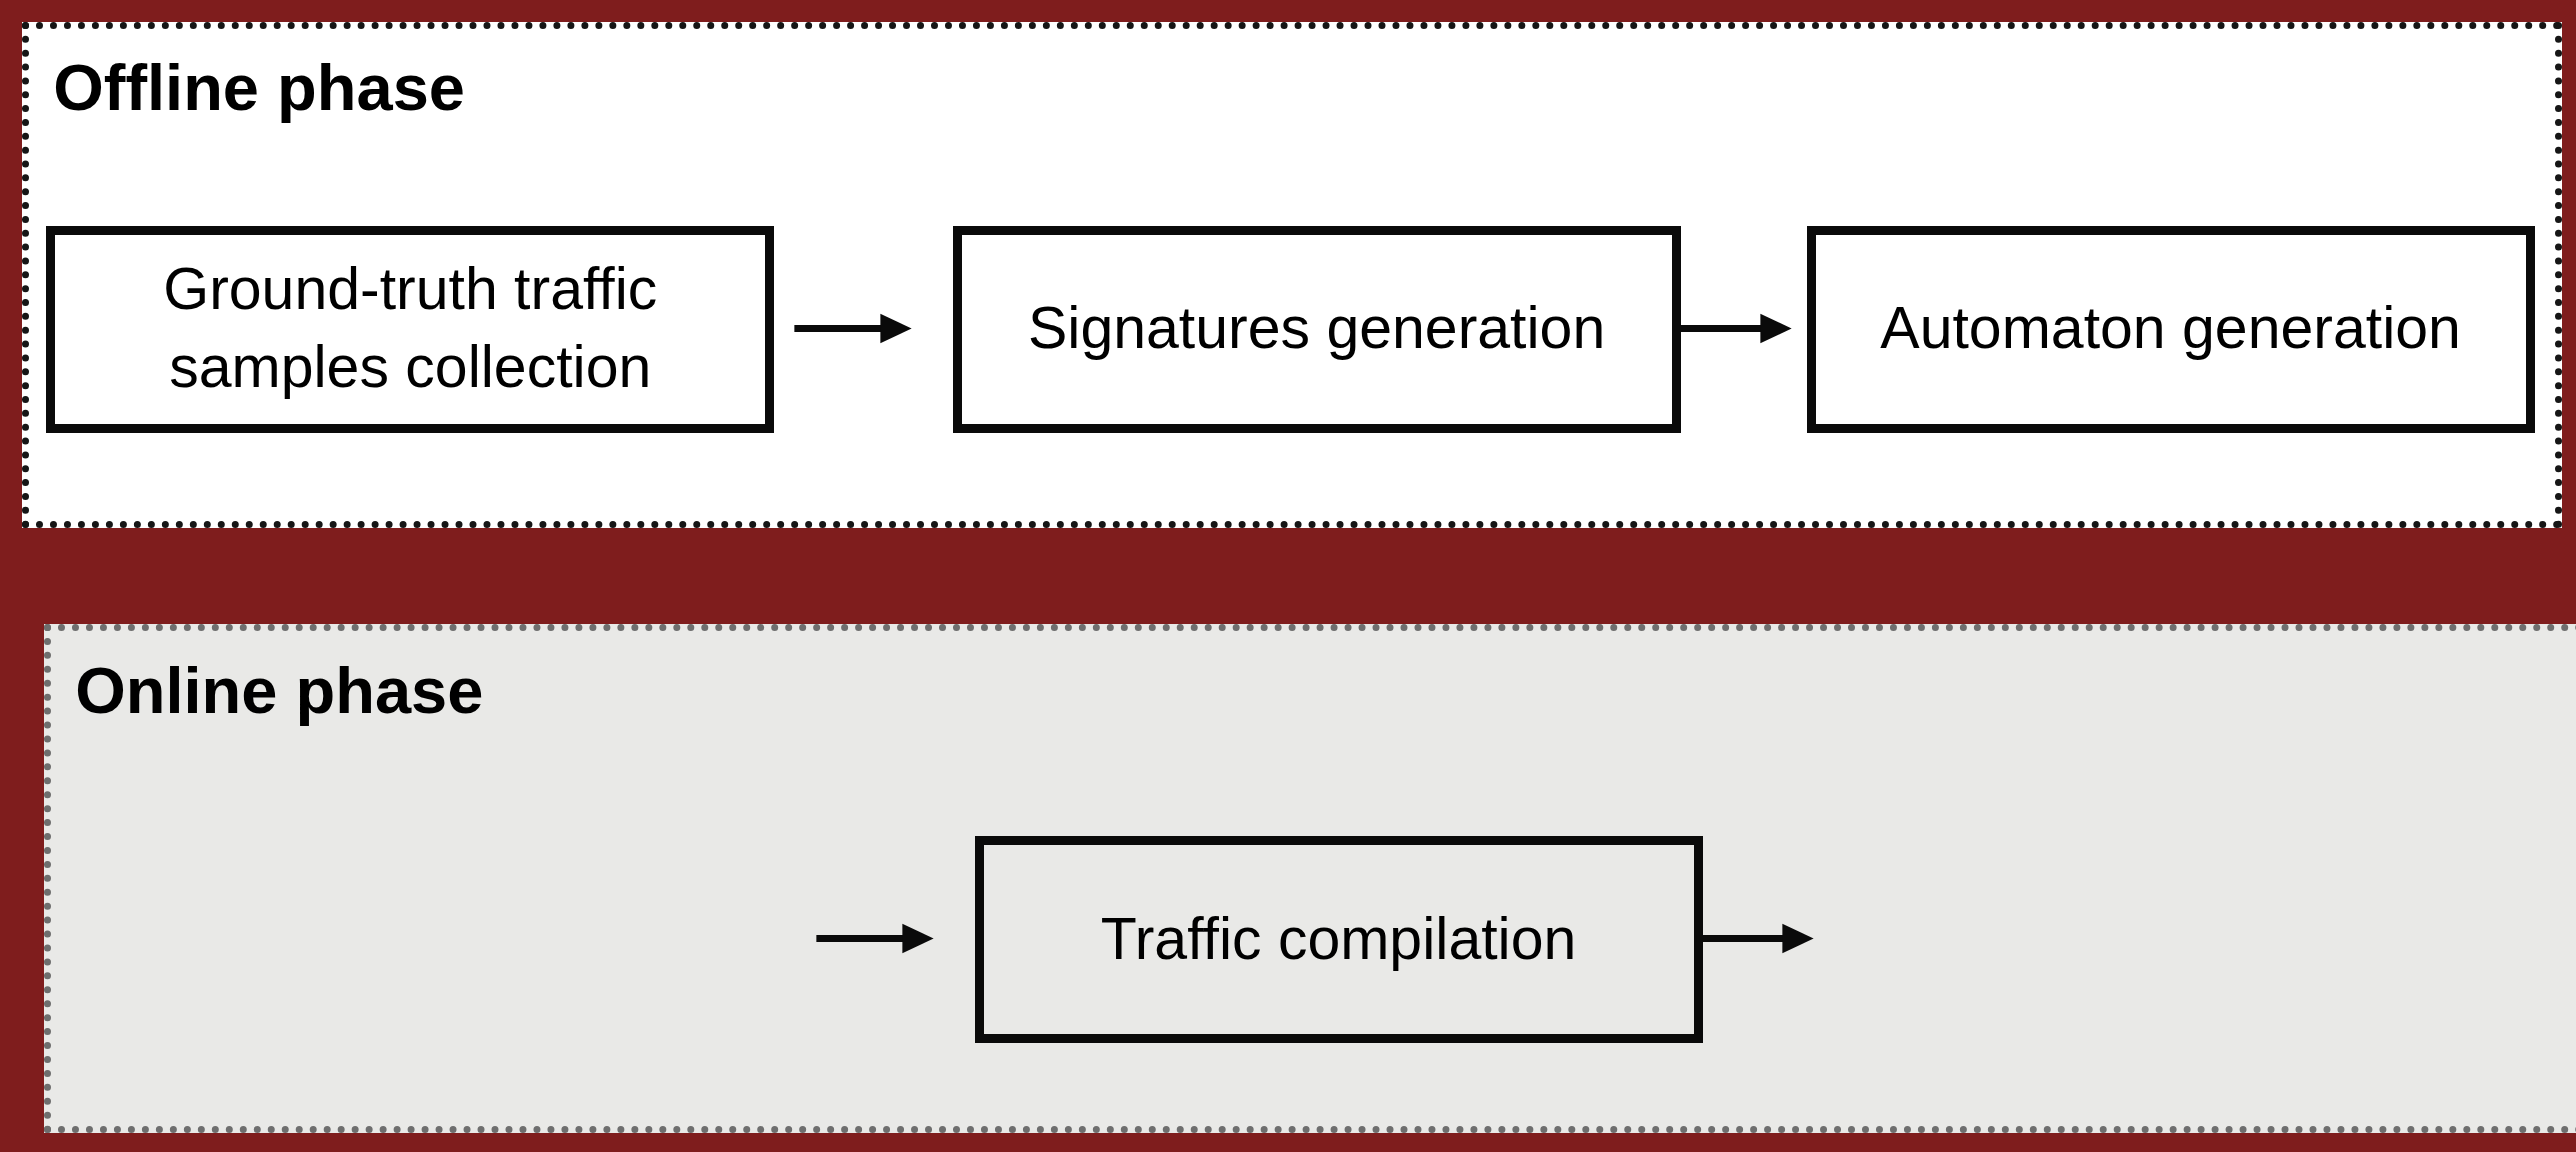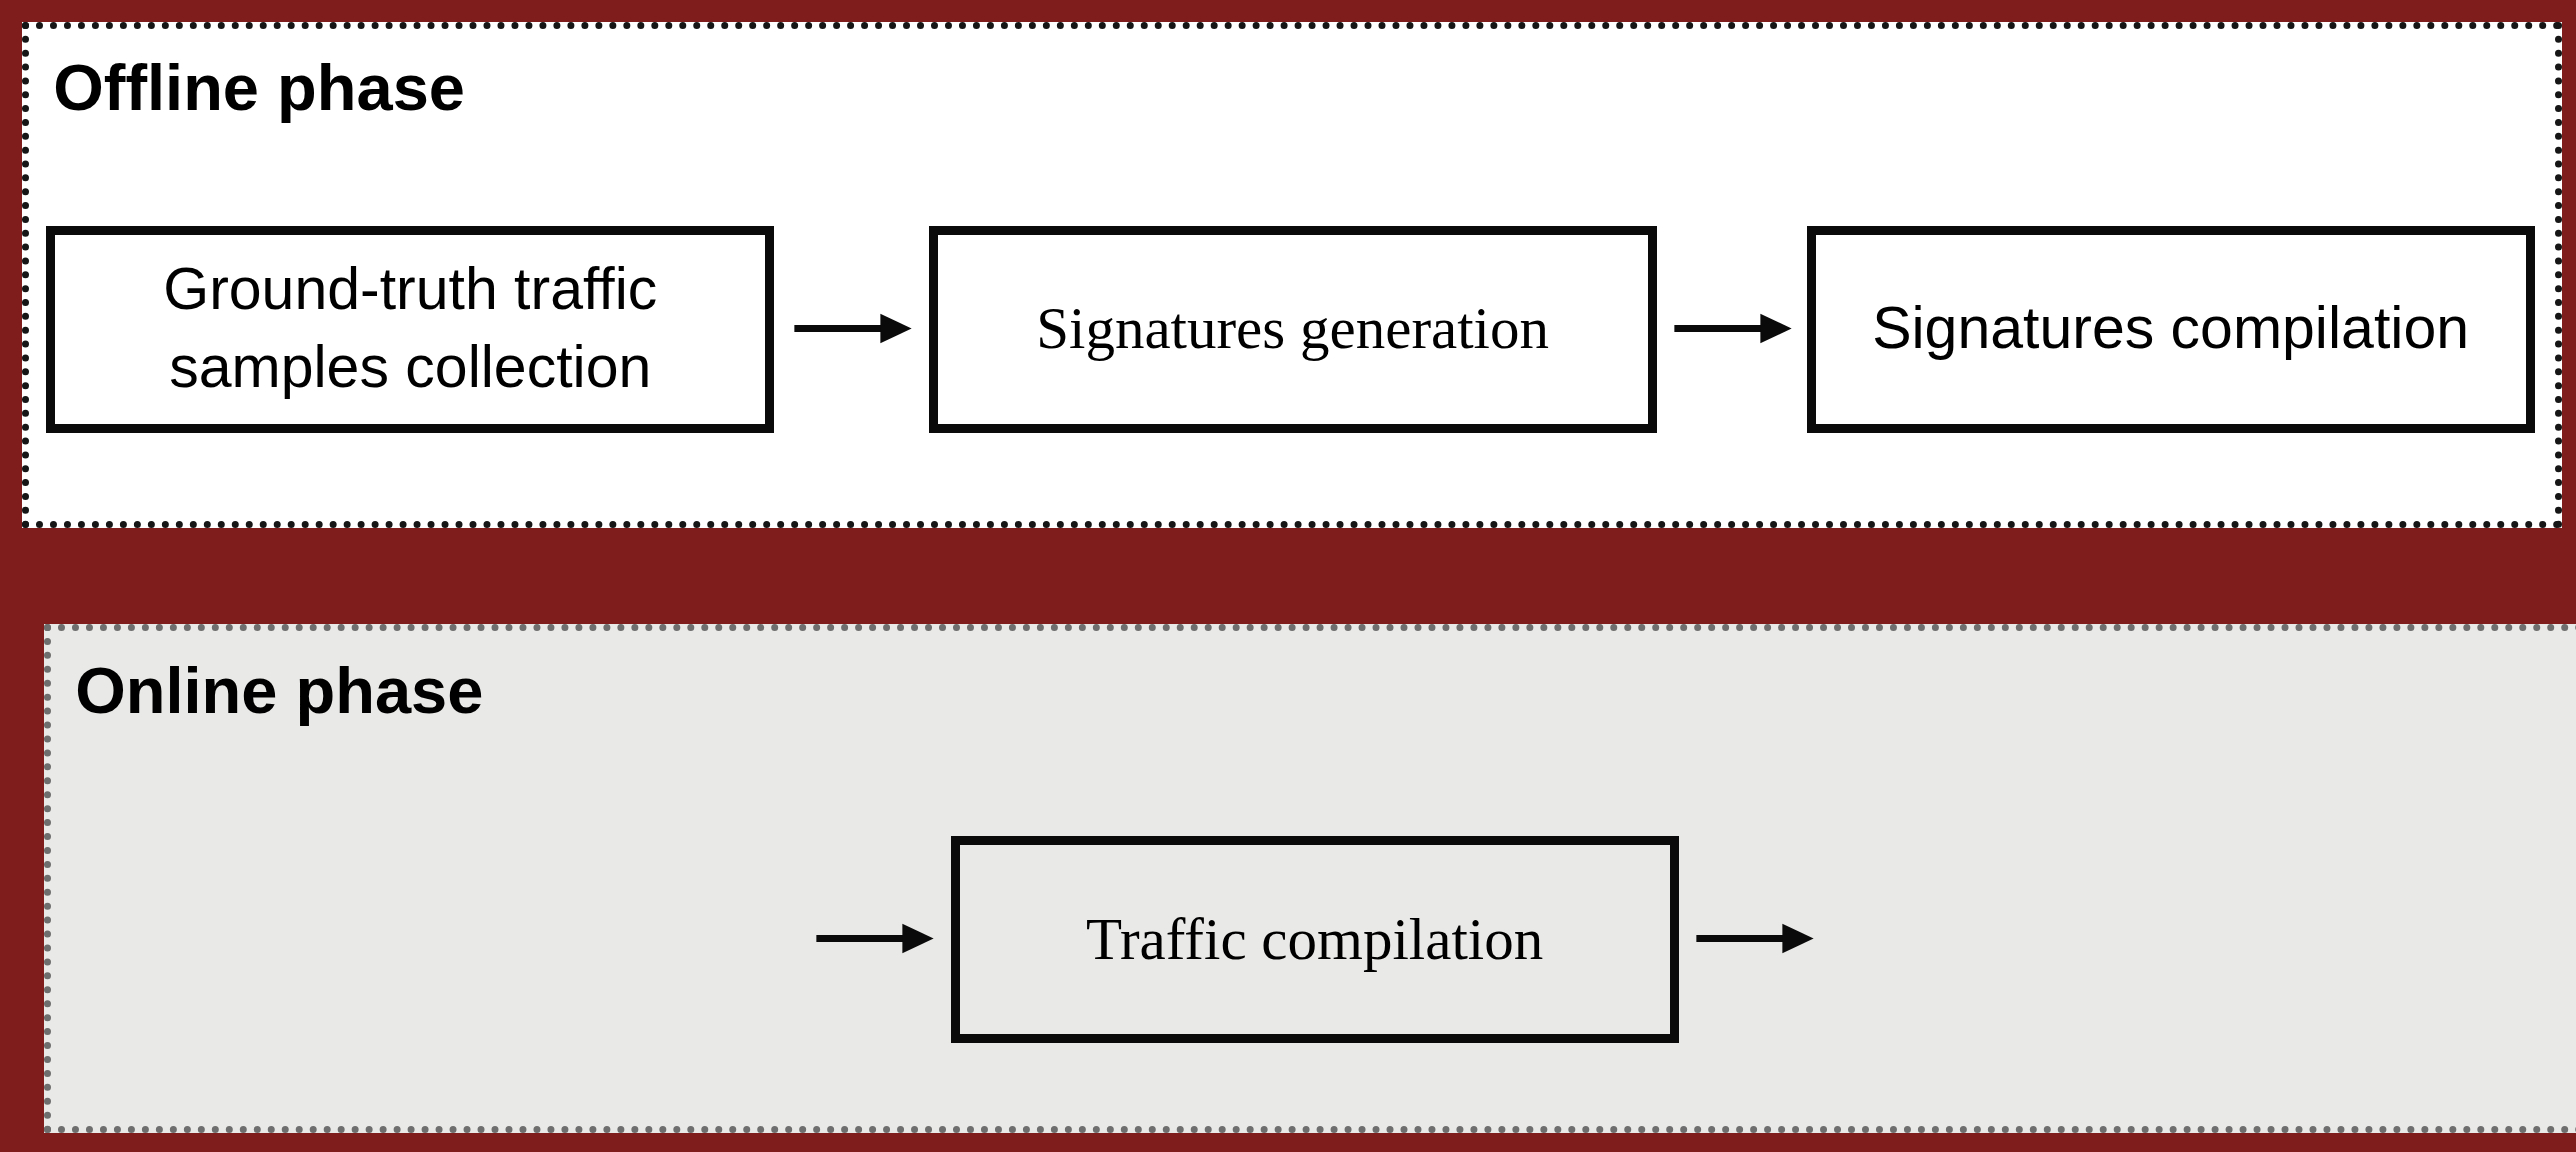--- a/index.html
+++ b/index.html
@@ -43,21 +43,21 @@
     box-sizing:border-box;
     border:9.8px solid var(--box-border);
     display:flex;
     align-items:center;
     justify-content:center;
     text-align:center;
   }
   .offline .step-box{top:197px;background:var(--offline-bg);}
   .online  .step-box{top:205px;background:var(--online-bg);}
   .step-box.pos-0{left:17.7px;}
-  .step-box.pos-1{left:900px;font-family:Liberation Serif, serif;}
+  .step-box.pos-1{left:924px;}
   .step-box.pos-2{left:1778px;}
   .step-label{
     font-size:59px;
     line-height:1.32;
     white-space:pre-line;
     color:var(--text);
     padding:0 9.8px;
   }
   .flow-arrow{
     position:absolute;
@@ -94,21 +94,21 @@
     </div>
 
     <div class="flow-arrow gap-1">
       <svg viewBox="0 0 120 44" xmlns="http://www.w3.org/2000/svg" aria-hidden="true">
         <line x1="0" y1="22" x2="92" y2="22" stroke="#0a0a0a" stroke-width="7"></line>
         <polygon points="88,7 120,22 88,37" fill="#0a0a0a"></polygon>
       </svg>
     </div>
 
     <div class="step-box pos-2">
-      <div class="step-label">Signatures compilation</div>
+      <div class="step-label">Automaton generation</div>
     </div>
   </div>
 
   <div class="panel online">
     <div class="panel-title">Online phase</div>
 
 
     <div class="flow-arrow gap-0">
       <svg viewBox="0 0 120 44" xmlns="http://www.w3.org/2000/svg" aria-hidden="true">
         <line x1="0" y1="22" x2="92" y2="22" stroke="#0a0a0a" stroke-width="7"></line>

